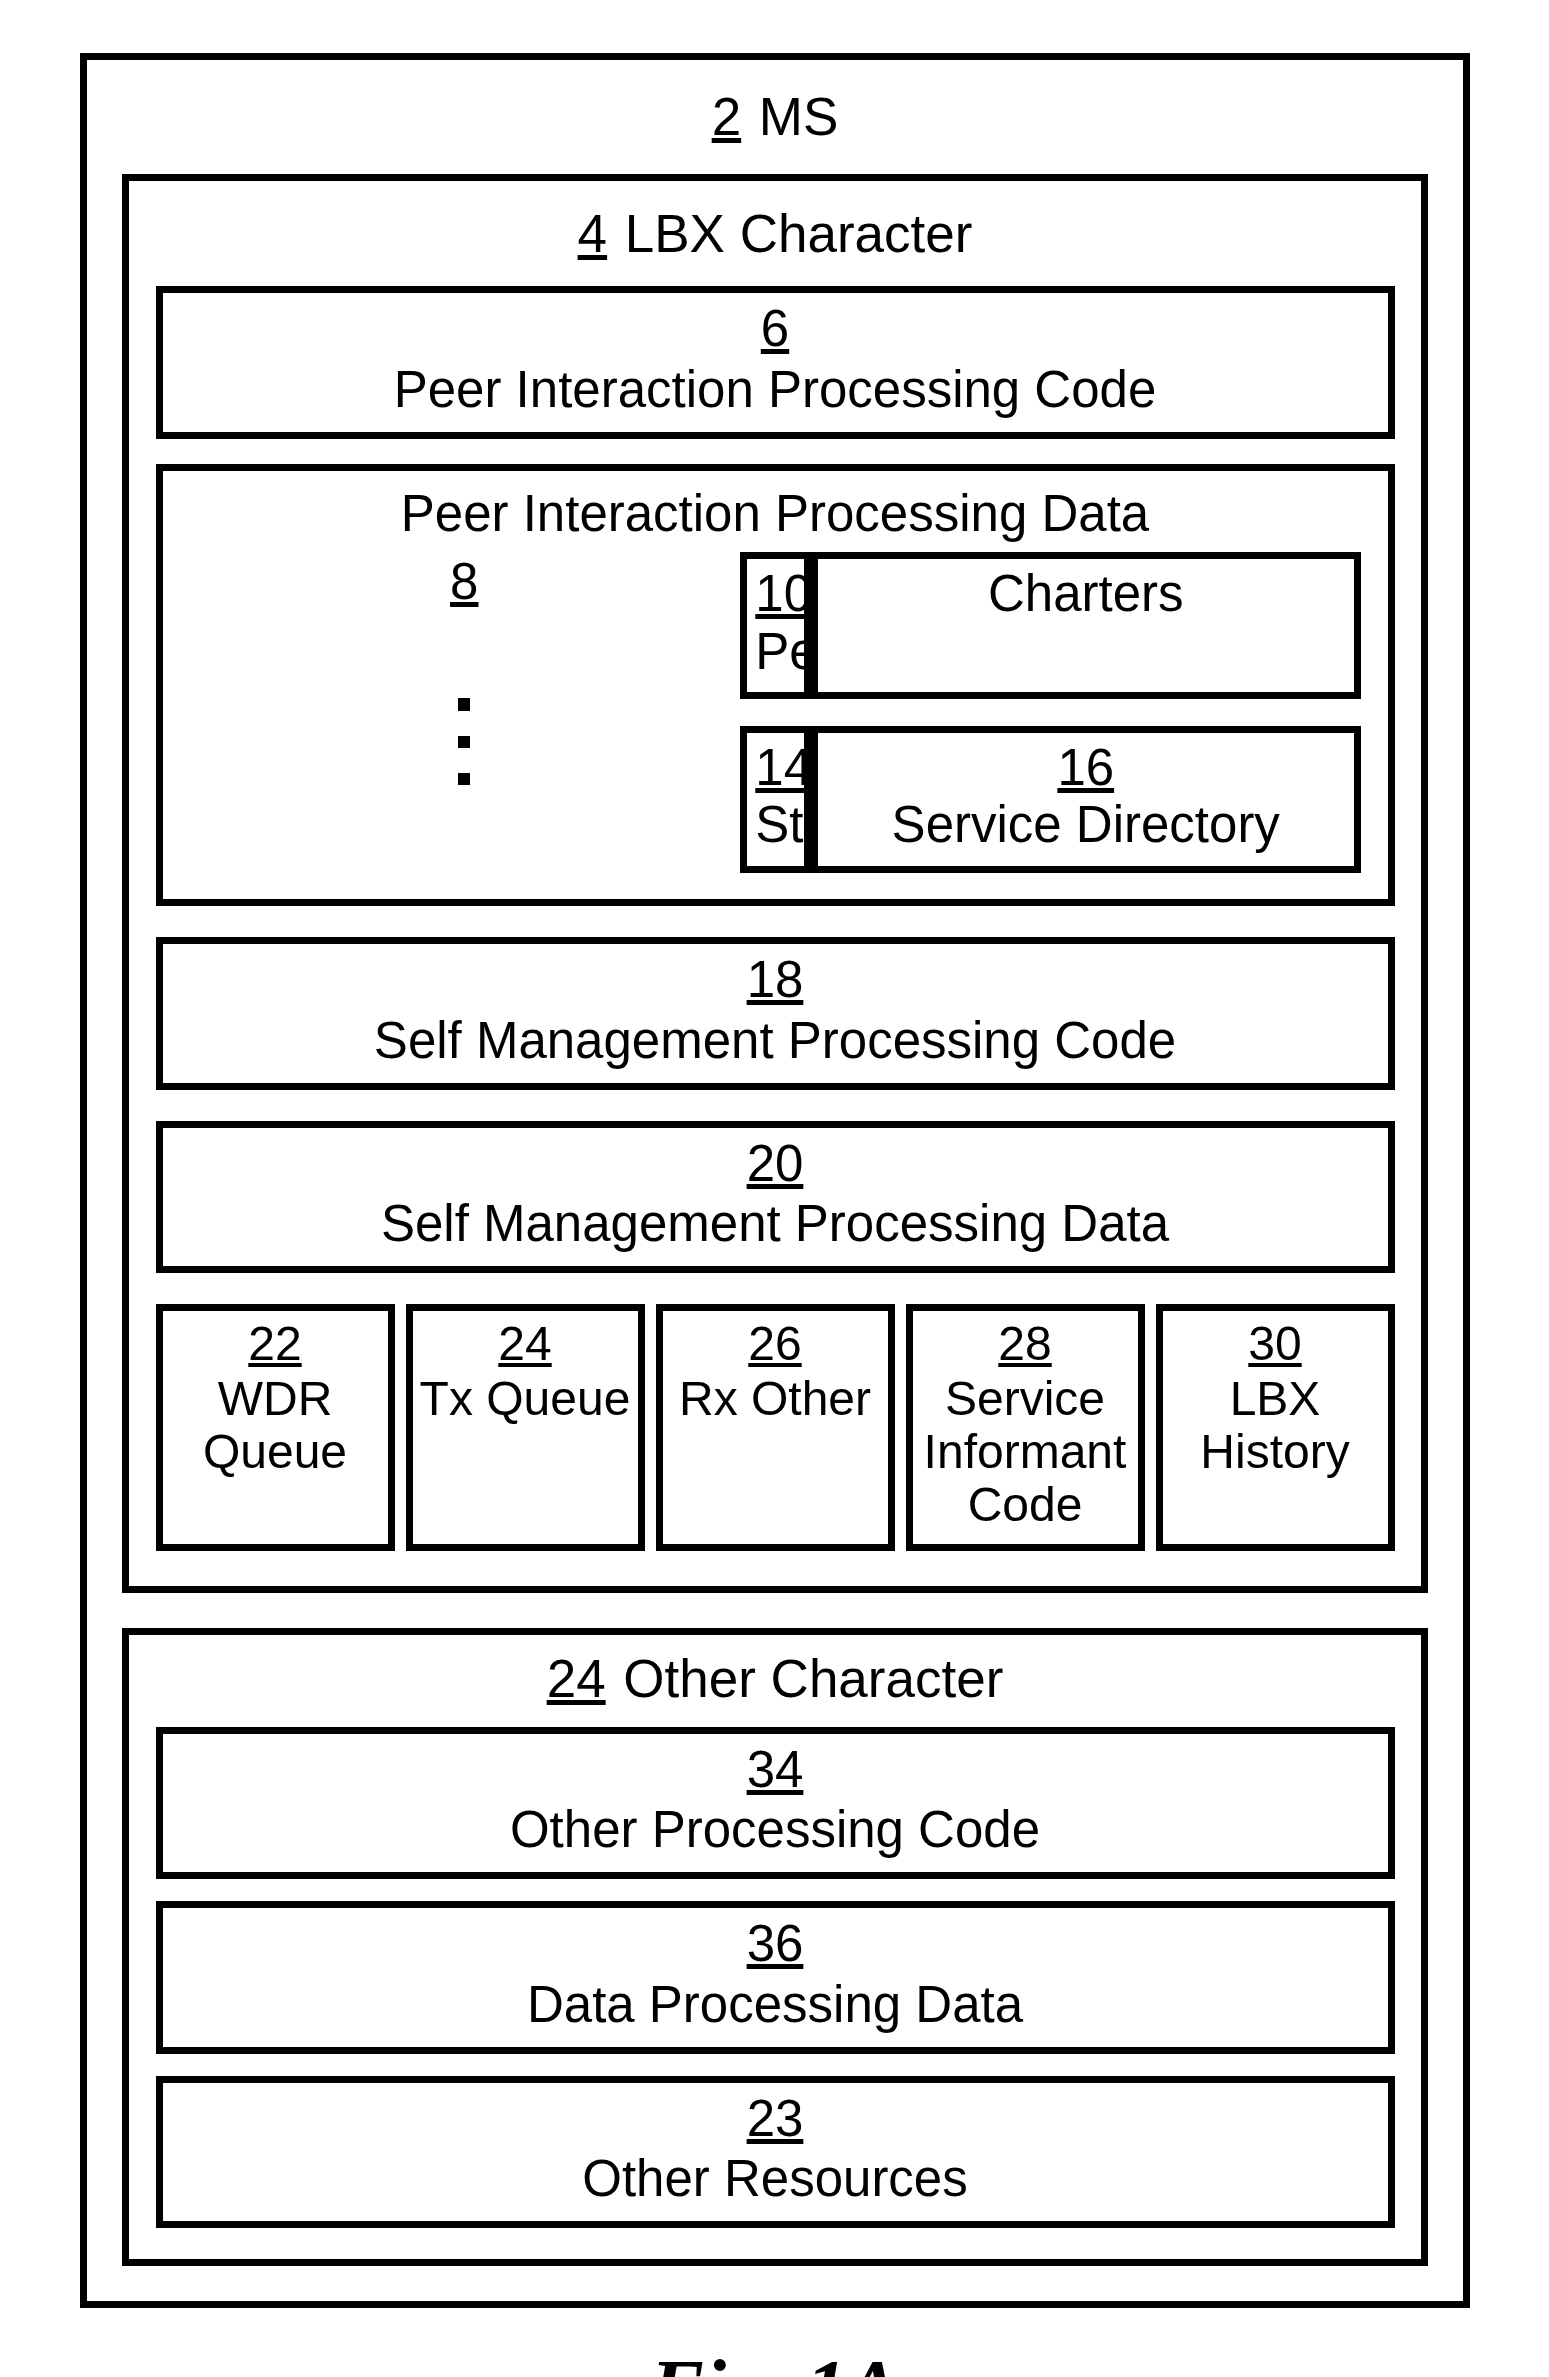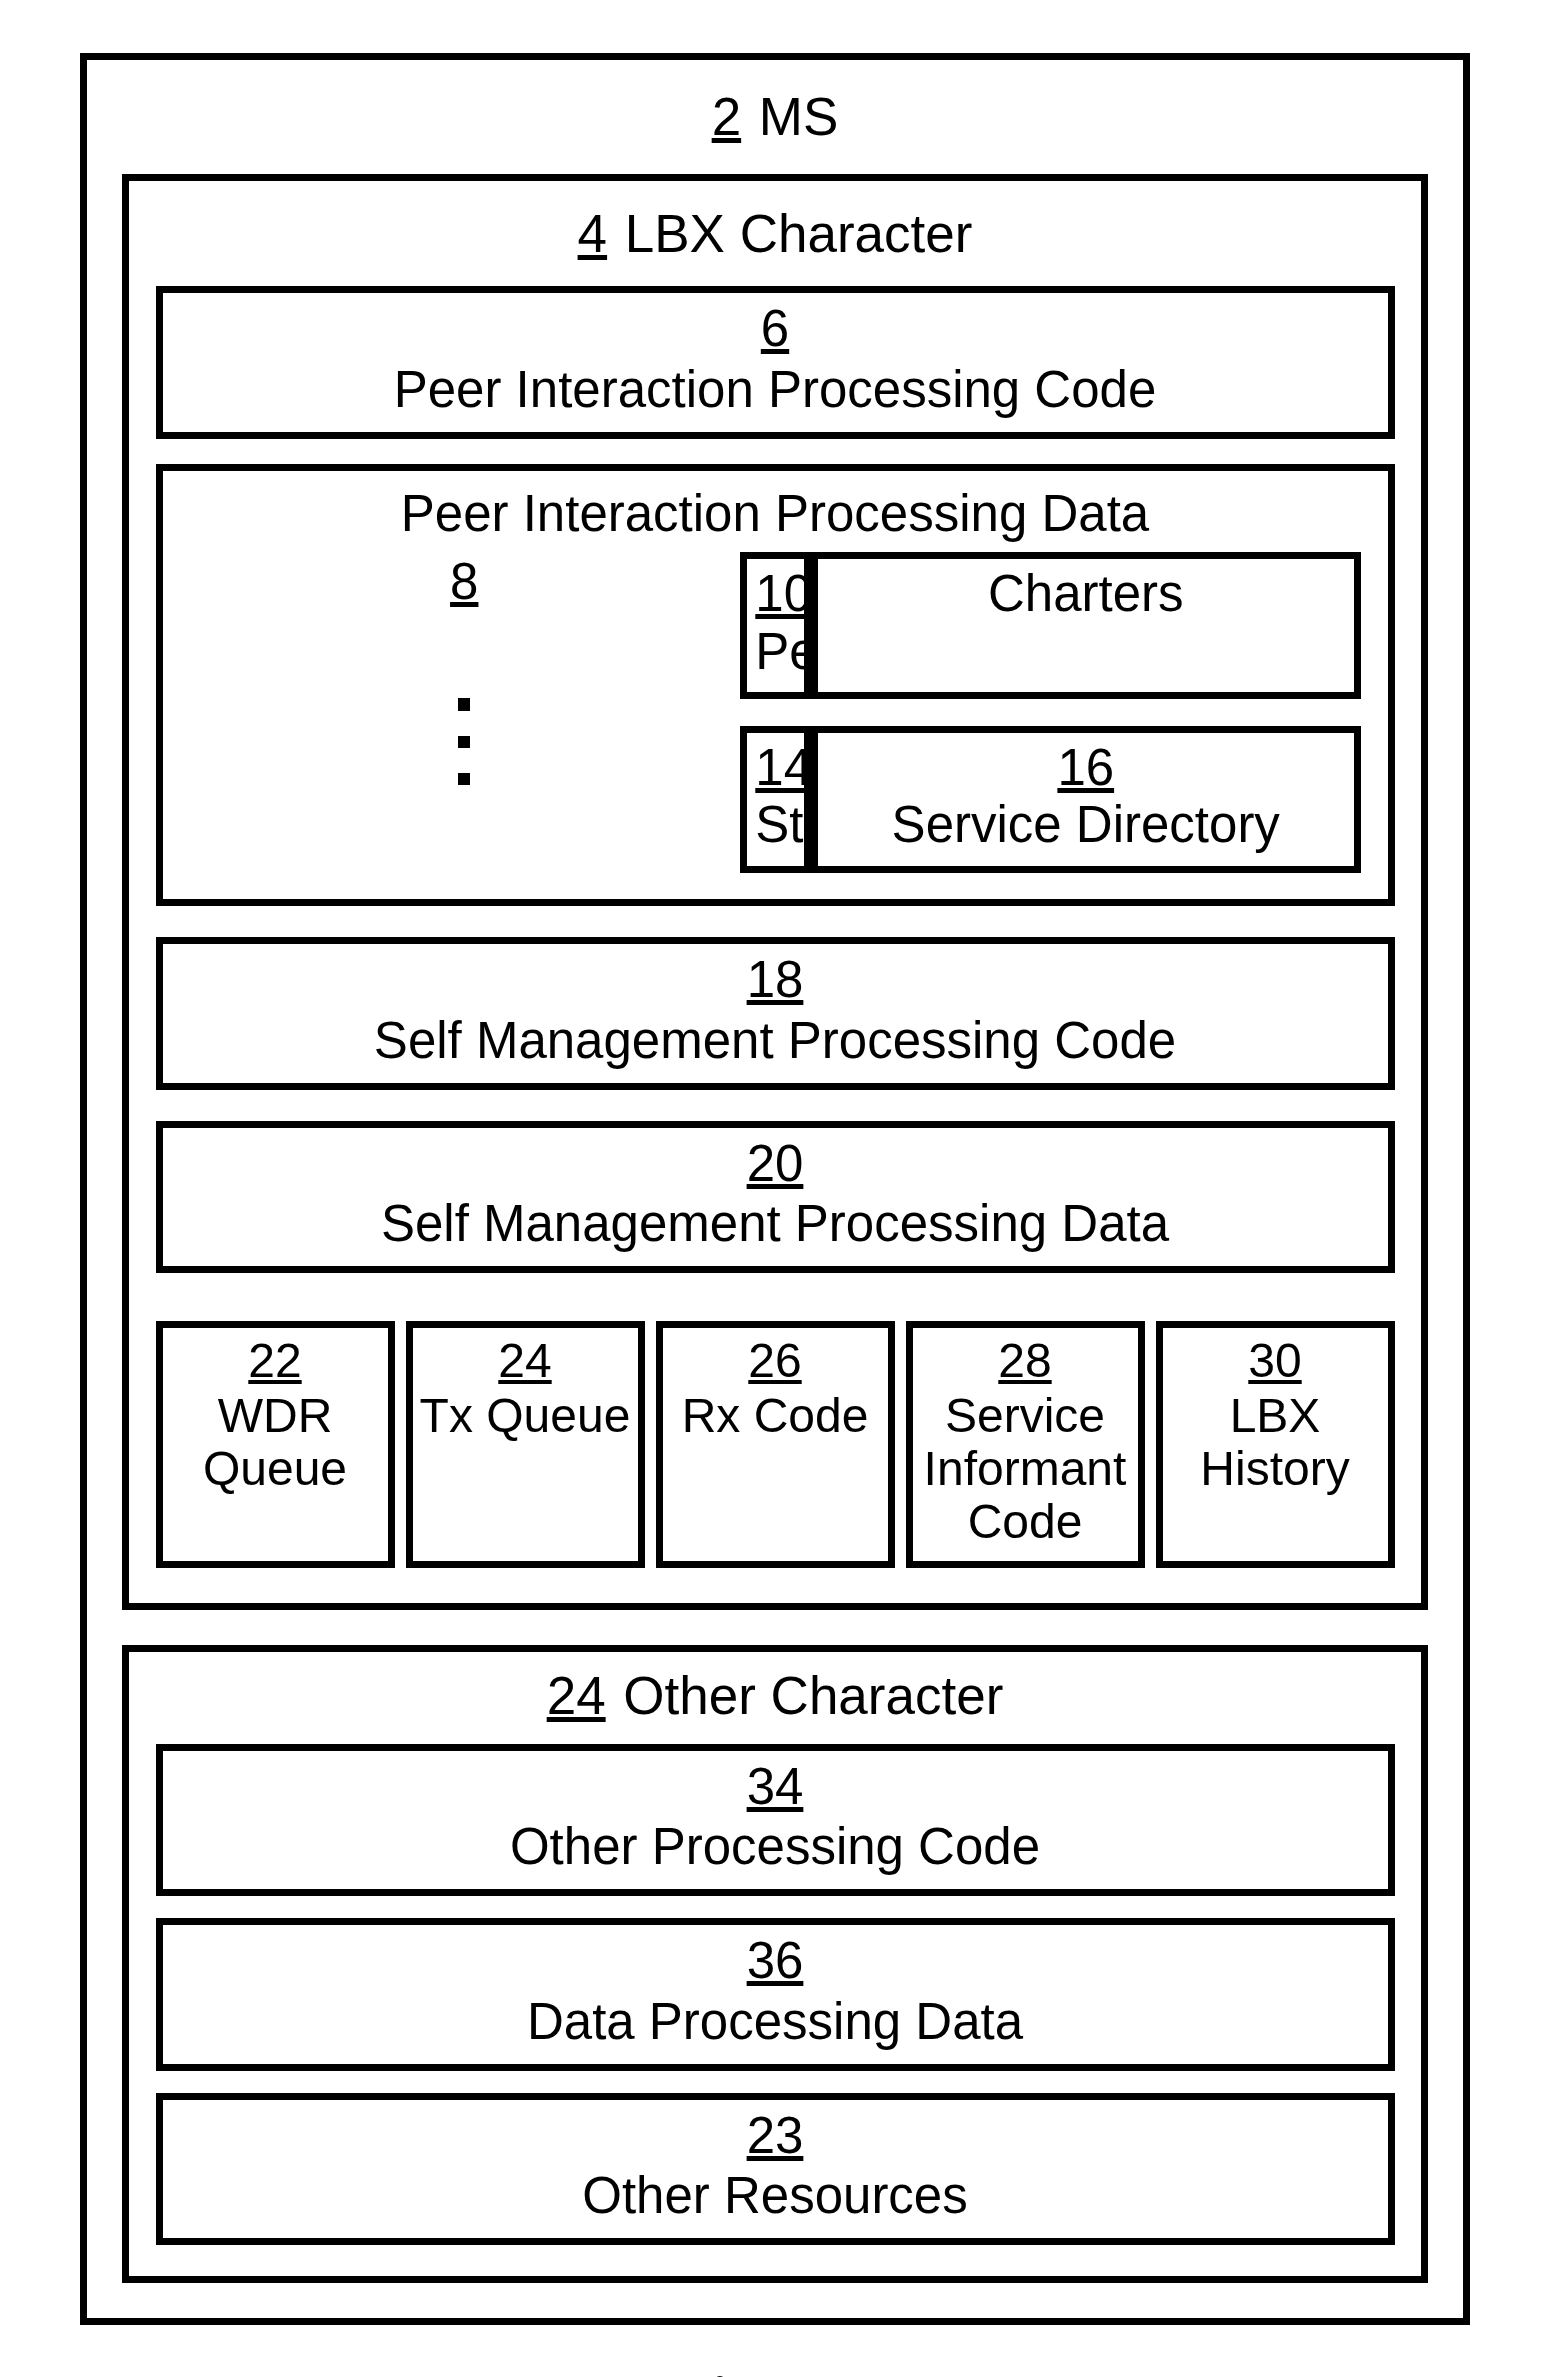--- a/index.html
+++ b/index.html
@@ -107,21 +107,21 @@
     width: 12.4px;
     height: 12.4px;
     background: #000;
   }
 
   .gap { height: 31px; }
 
   .queues-row {
     display: flex;
     gap: 11px;
-    margin-top: 48px;
+    margin-top: 31px;
     align-items: stretch;
   }
   .queue-box {
     flex: 1;
     padding: 7px 5.3px 12.4px 5.3px;
     text-align: center;
     font-size: 48px;
     line-height: 1.1;
     display: flex;
     flex-direction: column;
@@ -235,21 +235,21 @@
         <div class="box queue-box">
           <span class="num">22</span>
           <span>WDR Queue</span>
         </div>
         <div class="box queue-box">
           <span class="num">24</span>
           <span>Tx Queue</span>
         </div>
         <div class="box queue-box">
           <span class="num">26</span>
-          <span>Rx Code</span>
+          <span>Rx Other</span>
         </div>
         <div class="box queue-box">
           <span class="num">28</span>
           <span>Service Informant Code</span>
         </div>
         <div class="box queue-box">
           <span class="num">30</span>
           <span>LBX History</span>
         </div>
       </div>

